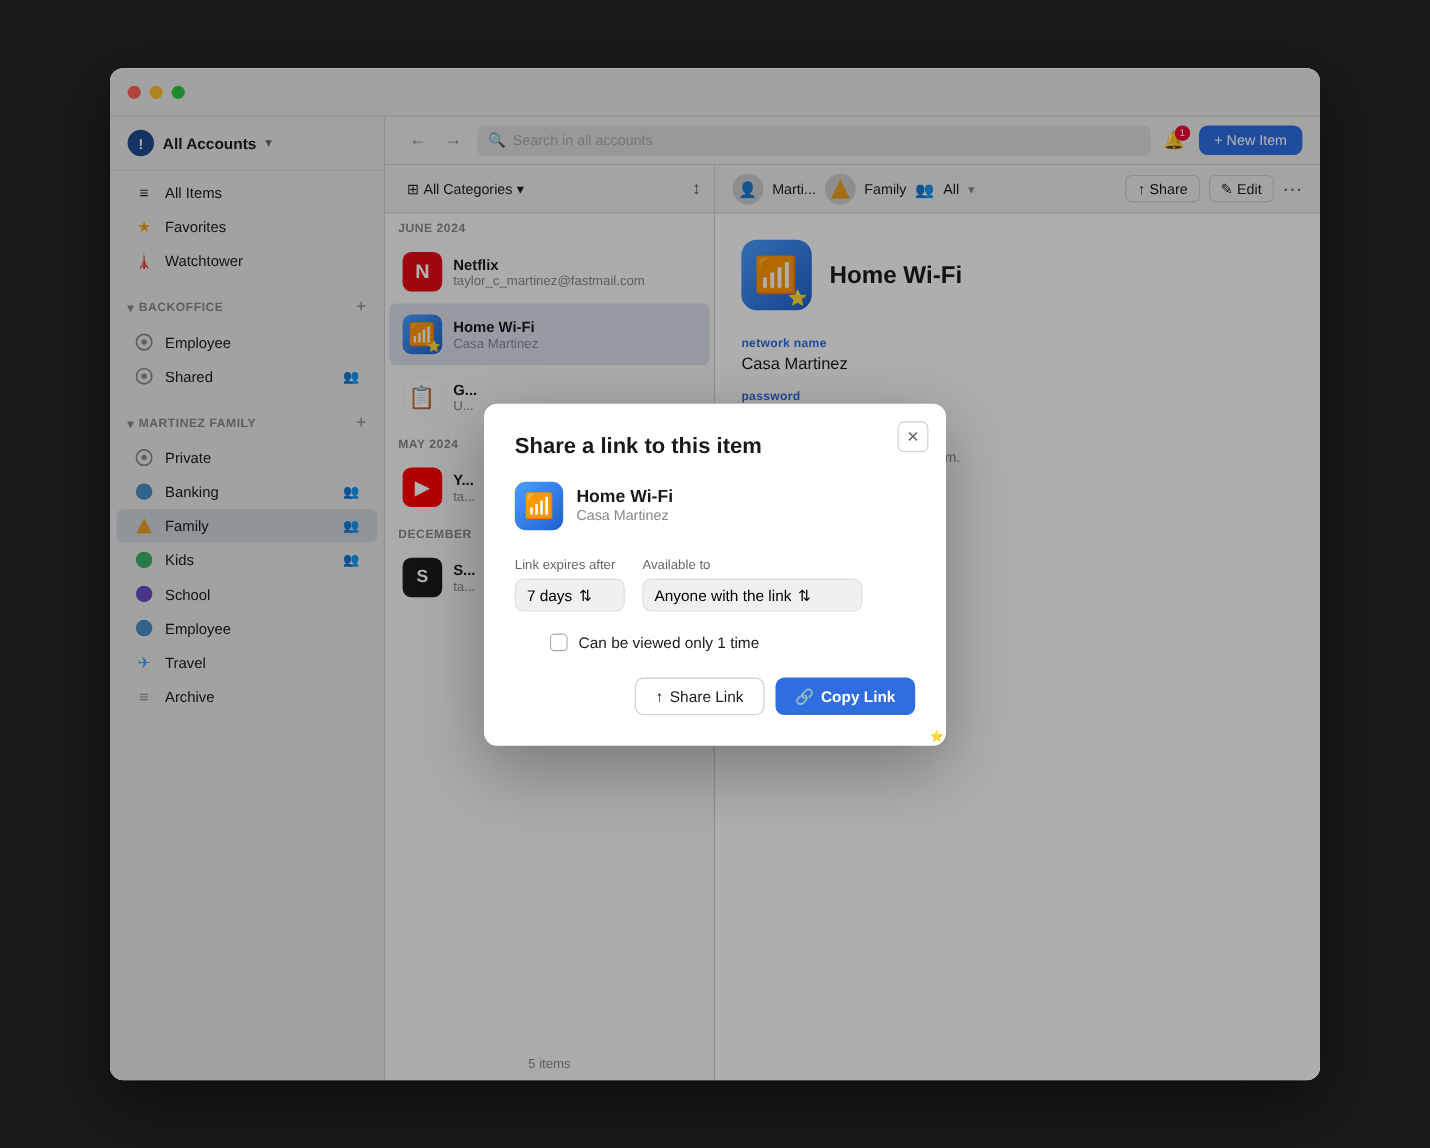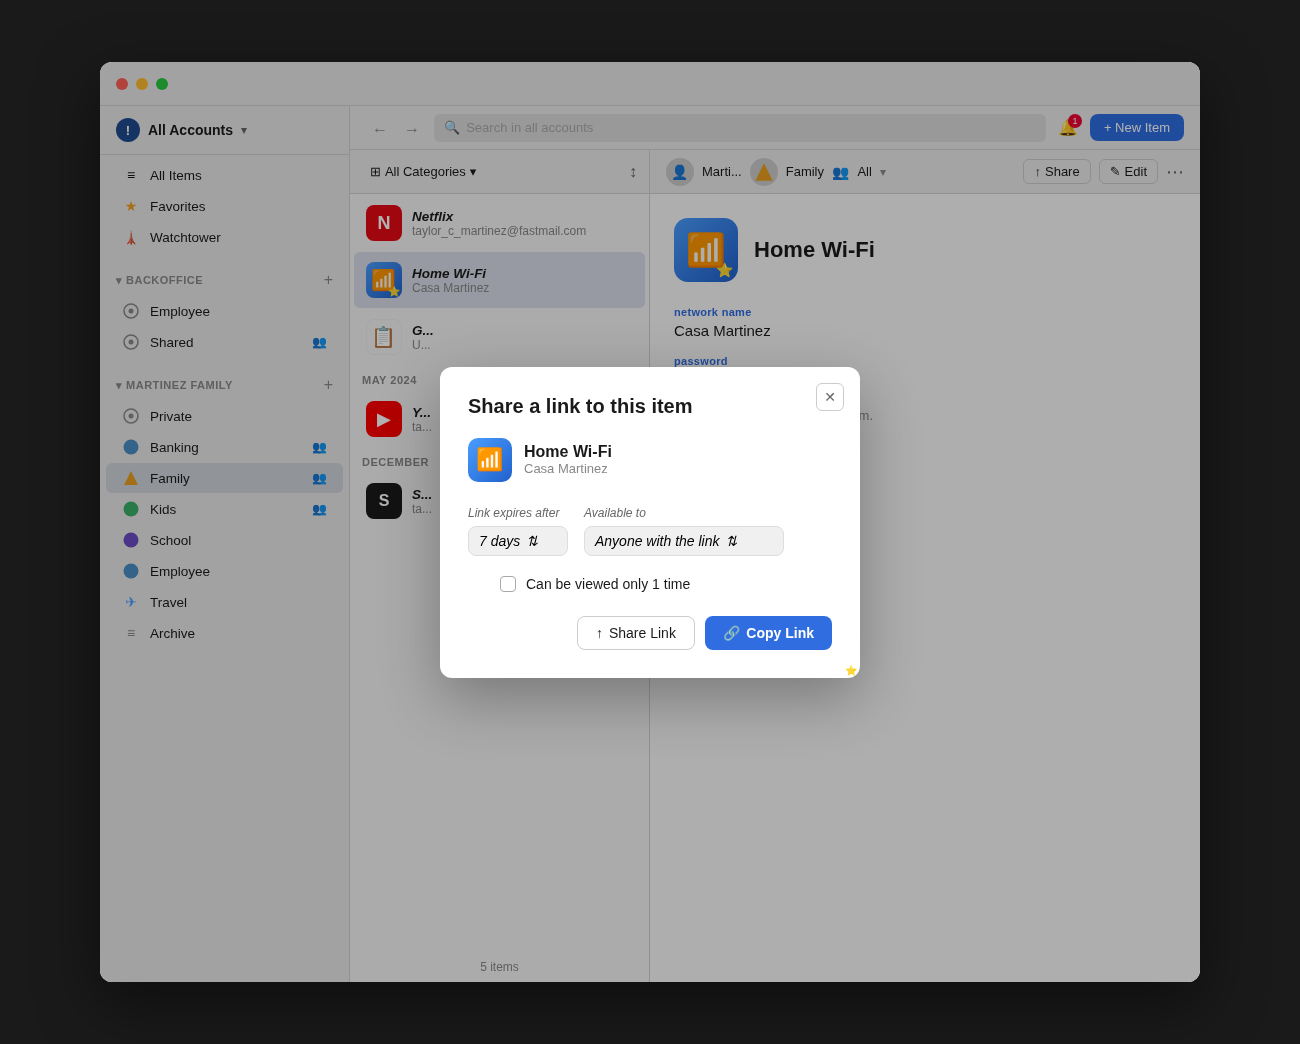--- a/index.html
+++ b/index.html
@@ -205,21 +205,21 @@
       border-radius: 6px;
       margin: 1px 4px;
     }
     .list-item.active { background: #d8dde8; }
     .list-item-icon {
       width: 36px; height: 36px; border-radius: 8px;
       display: flex; align-items: center; justify-content: center;
       font-size: 20px; flex-shrink: 0; overflow: hidden;
     }
     .list-item-info { flex: 1; min-width: 0; }
-    .list-item-name { font-size: 13.5px; font-weight: 600; color: #1a1a1a; font-style: italic; }
+    .list-item-name { font-size: 13.5px; font-weight: 600; color: #1a1a1a; }
     .list-item-sub { font-size: 12px; color: #888; white-space: nowrap; overflow: hidden; text-overflow: ellipsis; }
     .item-count { text-align: center; font-size: 12px; color: #888; padding: 8px; }
 
     
     .detail-panel {
       flex: 1;
       background: #fafafa;
       display: flex;
       flex-direction: column;
       overflow: hidden;
@@ -295,21 +295,21 @@
       margin-bottom: 24px;
     }
     .modal-item-icon {
       width: 44px; height: 44px; border-radius: 10px;
       background: linear-gradient(135deg, #4a9eff, #2060cc);
       display: flex; align-items: center; justify-content: center;
       font-size: 22px;
     }
     .modal-item-name { font-size: 16px; font-weight: 600; color: #1a1a1a; }
     .modal-item-sub { font-size: 13px; color: #888; }
-    .modal-fields { display: flex; gap: 16px; margin-bottom: 20px; align-items: center; font-style: italic; }
+    .modal-fields { display: flex; gap: 16px; margin-bottom: 20px; align-items: center; }
     .modal-field { display: flex; flex-direction: column; gap: 6px; }
     .modal-field-label { font-size: 12px; color: #666; font-weight: 500; }
     .modal-select {
       background: #f0f0f0;
       border: 1px solid #ddd;
       border-radius: 8px;
       padding: 6px 10px;
       font-size: 14px;
       cursor: pointer;
       display: flex; align-items: center; gap: 6px;
@@ -503,20 +503,21 @@
         <div class="list-panel">
           <div class="list-toolbar">
             <button class="category-btn">
               <span>⊞</span>
               <span>All Categories</span>
               <span>▾</span>
             </button>
             <button class="sort-btn">↕</button>
           </div>
           <div class="list-items">
+            <div class="list-section-header">JUNE 2024</div>
 
             <div class="list-item">
               <div class="list-item-icon" style="background:#e50914;">
                 <span style="color:white;font-size:18px;font-weight:bold;">N</span>
               </div>
               <div class="list-item-info">
                 <div class="list-item-name">Netflix</div>
                 <div class="list-item-sub">taylor_c_martinez@fastmail.com</div>
               </div>
             </div>

